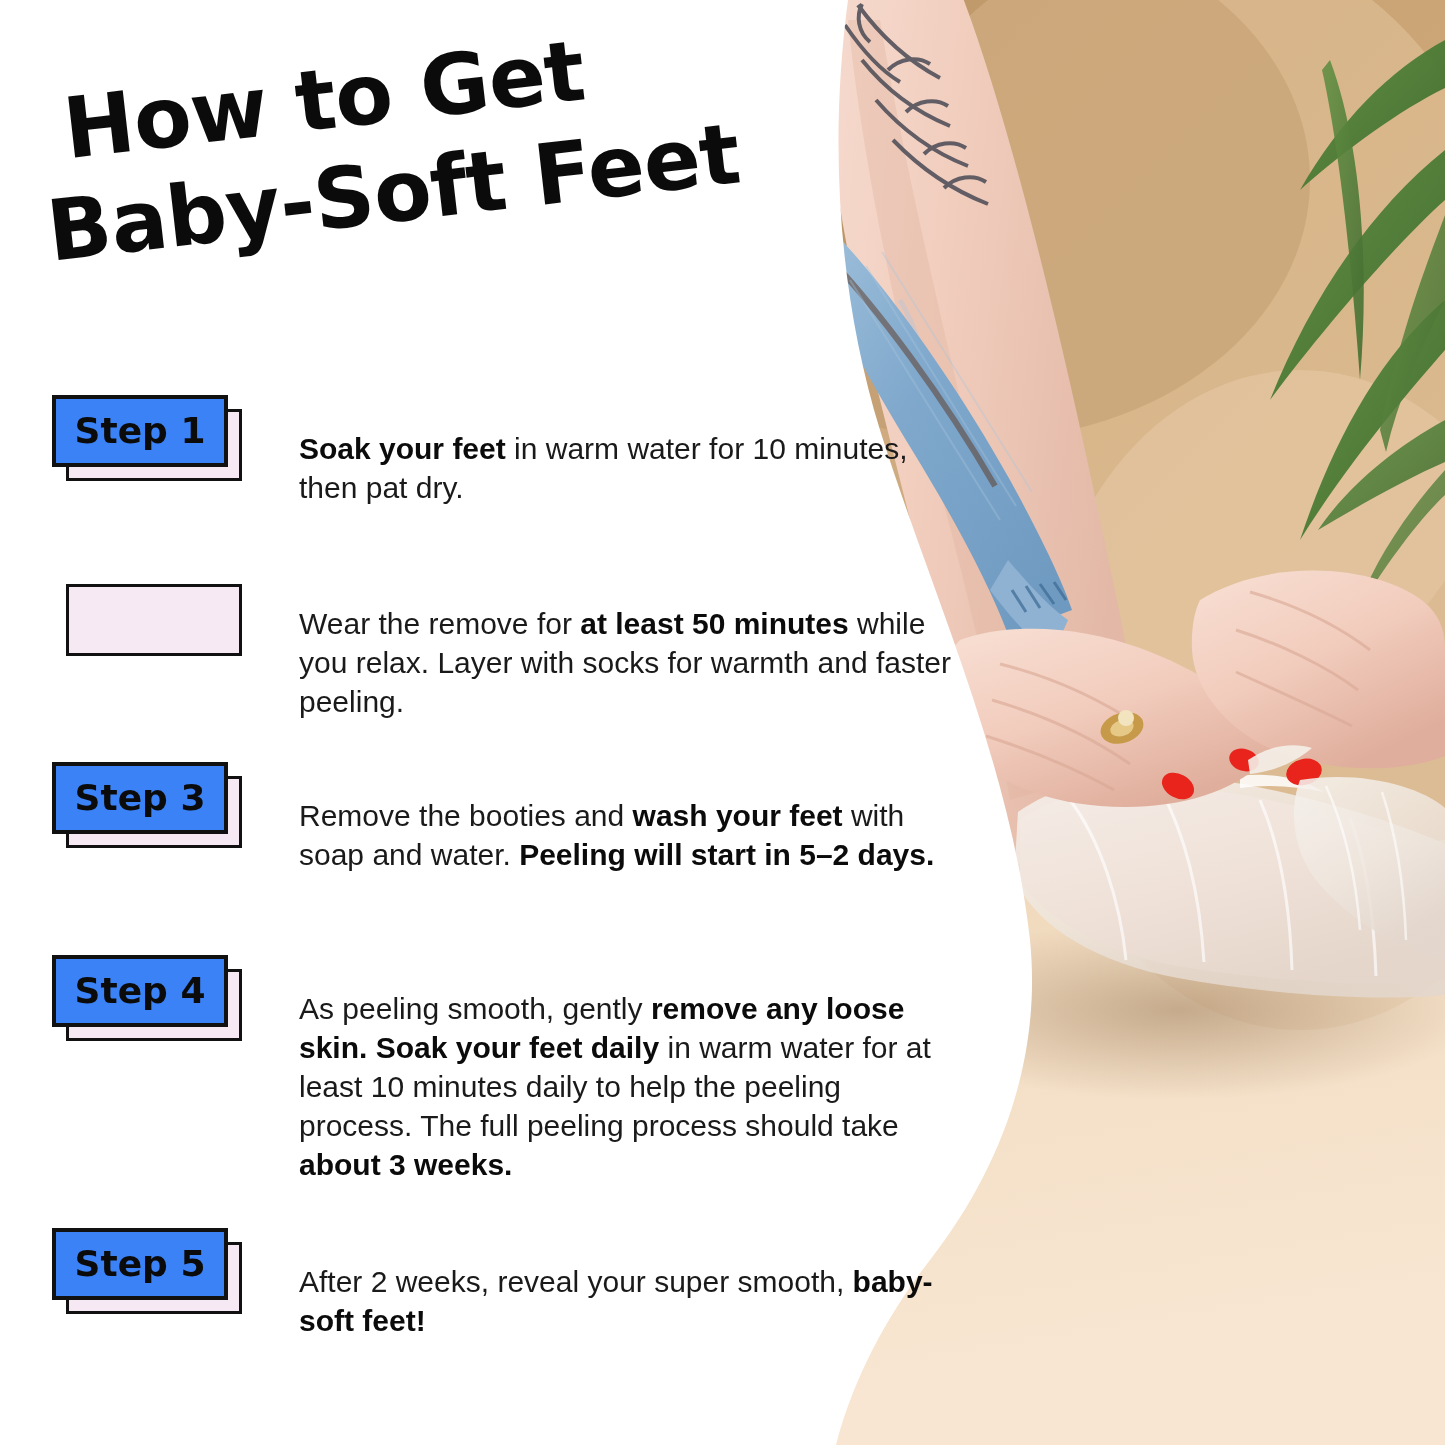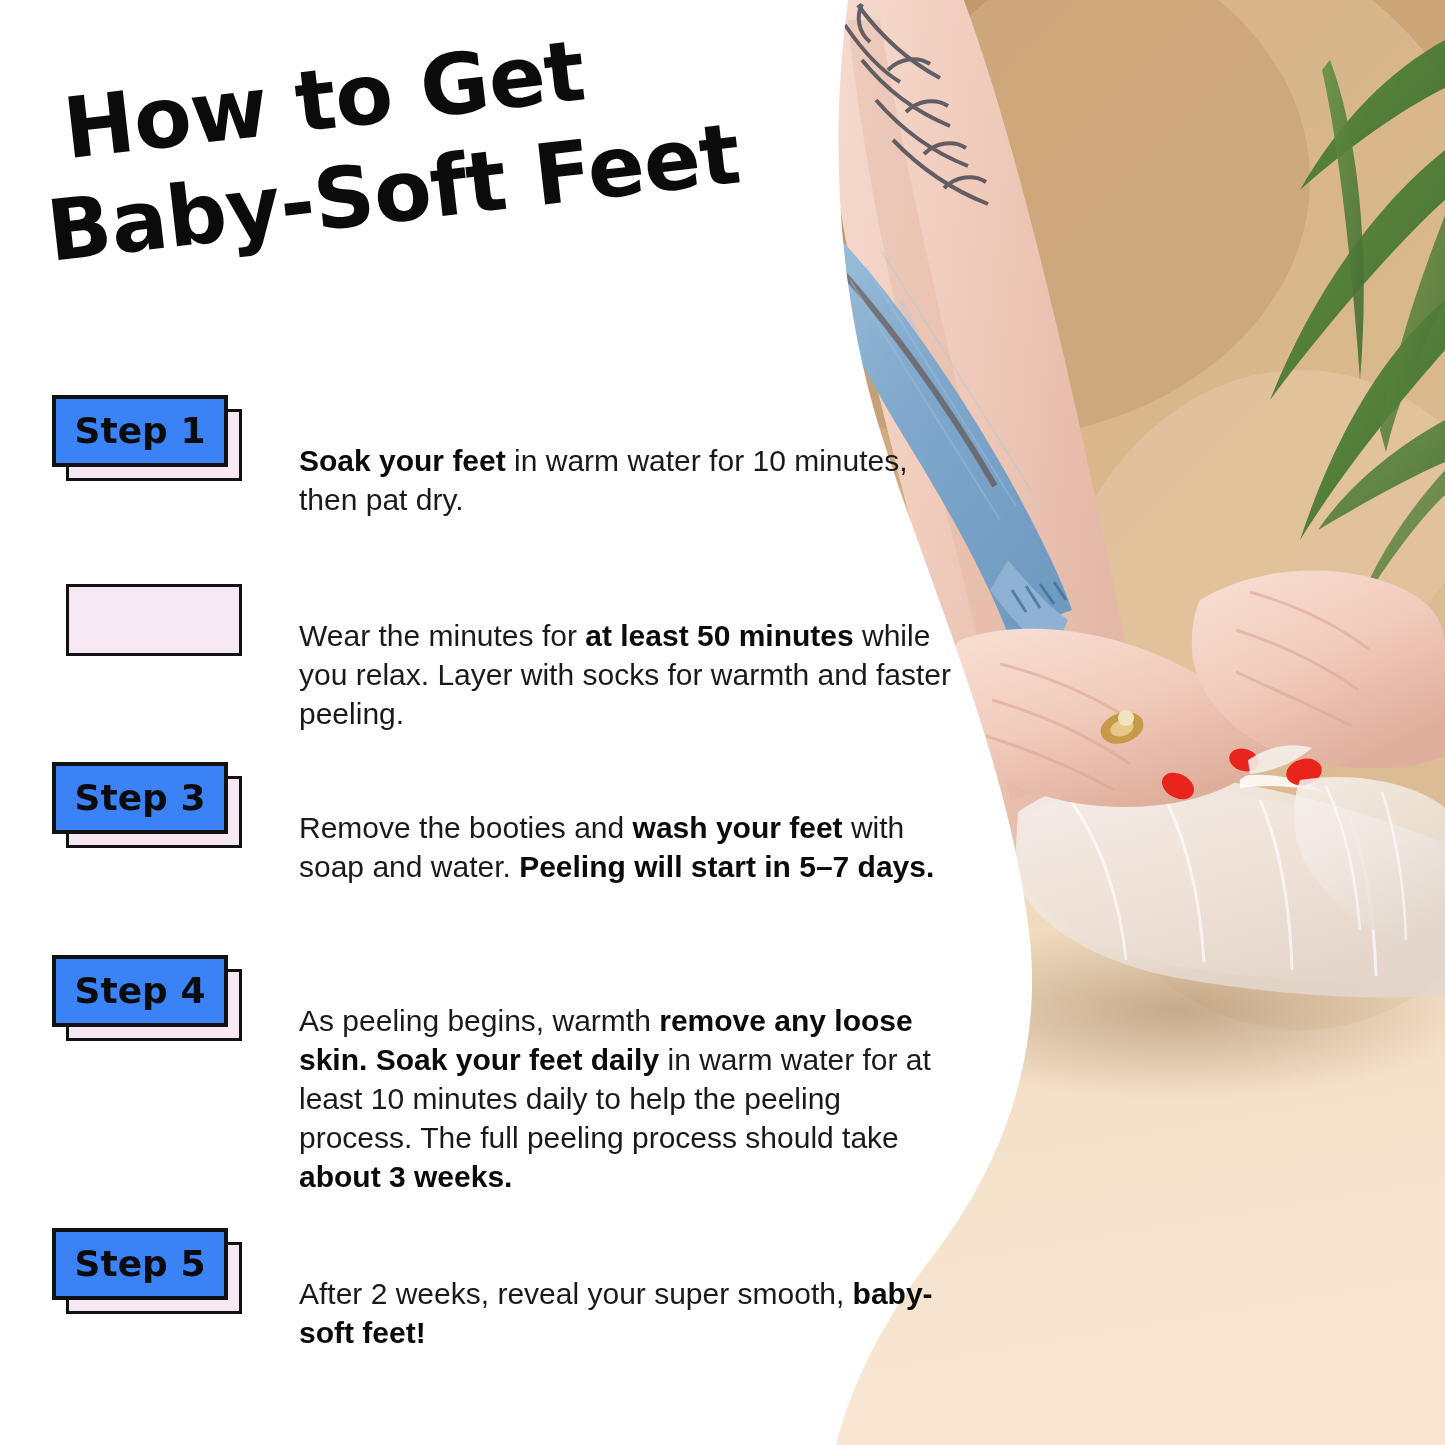--- a/index.html
+++ b/index.html
@@ -106,21 +106,21 @@
     font-weight: 700;
     font-size: 36px;
     color: #0b0b0b;
     letter-spacing: 0px;
     line-height: 1;
   }
 
   .step-text {
     position: absolute;
     left: 299px;
-    top: 16px;
+    top: 4px;
     width: 660px;
     font-family: "Liberation Sans", sans-serif;
     font-size: 30px;
     line-height: 1.30;
     color: #1a1a1a;
   }
   .step-text b {
     font-weight: 700;
     color: #0b0b0b;
   }
@@ -316,39 +316,39 @@
           <div class="badge-front">
             <span class="badge-label">Step 1</span>
           </div>
         </div>
         <p class="step-text"><b>Soak your feet</b><span> in warm water for 10 minutes, then pat dry.</span></p>
       </div>
       <div class="step-row" style="top: 570px;">
         <div class="step-badge-slot">
           <div class="badge-shadow"></div>
         </div>
-        <p class="step-text"><span>Wear the minutes for </span><b>at least 50 minutes</b><span> while you relax. Layer with socks for warmth and faster peeling.</span></p>
+        <p class="step-text"><span>Wear the remove for </span><b>at least 50 minutes</b><span> while you relax. Layer with socks for warmth and faster peeling.</span></p>
       </div>
       <div class="step-row" style="top: 762px;">
         <div class="step-badge-slot">
           <div class="badge-shadow"></div>
           <div class="badge-front">
             <span class="badge-label">Step 3</span>
           </div>
         </div>
-        <p class="step-text"><span>Remove the booties and </span><b>wash your feet</b><span> with soap and water. </span><b>Peeling will start in 5–7 days.</b></p>
+        <p class="step-text"><span>Remove the booties and </span><b>wash your feet</b><span> with soap and water. </span><b>Peeling will start in 5–2 days.</b></p>
       </div>
       <div class="step-row" style="top: 955px;">
         <div class="step-badge-slot">
           <div class="badge-shadow"></div>
           <div class="badge-front">
             <span class="badge-label">Step 4</span>
           </div>
         </div>
-        <p class="step-text"><span>As peeling begins, warmth </span><b>remove any loose skin. Soak your feet daily</b><span> in warm water for at least 10 minutes daily to help the peeling process. The full peeling process should take </span><b>about 3 weeks.</b></p>
+        <p class="step-text"><span>As peeling smooth, gently </span><b>remove any loose skin. Soak your feet daily</b><span> in warm water for at least 10 minutes daily to help the peeling process. The full peeling process should take </span><b>about 3 weeks.</b></p>
       </div>
       <div class="step-row" style="top: 1228px;">
         <div class="step-badge-slot">
           <div class="badge-shadow"></div>
           <div class="badge-front">
             <span class="badge-label">Step 5</span>
           </div>
         </div>
         <p class="step-text"><span>After 2 weeks, reveal your super smooth, </span><b>baby-soft feet!</b></p>
       </div>

